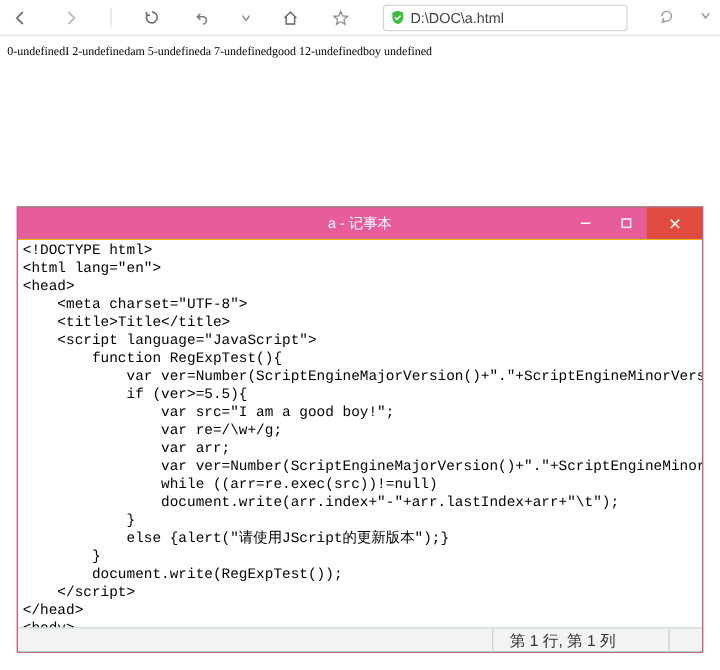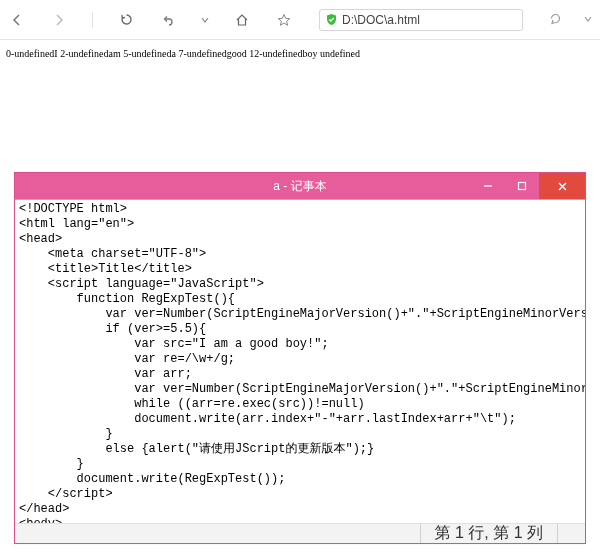--- a/index.html
+++ b/index.html
@@ -8,21 +8,21 @@
     font-family: "Microsoft YaHei", Arial, sans-serif;
     font-size: 12px;
     background: #fff;
     width: 600px;
     height: 558px;
     overflow: hidden;
     position: relative;
     color: #000;
   }
   .browser-toolbar {
-    height: 40px;
+    height: 30px;
     border-bottom: 1px solid #e4e4e4;
     display: flex;
     align-items: center;
     padding: 0 6px;
     gap: 20px;
   }
   .tb-btn {
     width: 22px; height: 22px;
     display: flex; align-items: center; justify-content: center;
     color: #666;
@@ -119,22 +119,23 @@
     color:#000;
   }
   .np-status {
     height: 20px;
     border-top:1px solid #e0e0e0;
     background:#f3f3f3;
     display:flex;
     align-items:center;
     justify-content:flex-end;
     padding: 0 8px;
-    font-size: 16px;
+    font-size: 13px;
     color:#333;
+    gap:30px;
   }
   .np-status .cell {
     border-left:1px solid #d0d0d0;
     padding: 0 14px;
     height:100%;
     display:flex; align-items:center;
   }
 </style>
 </head>
 <body>

